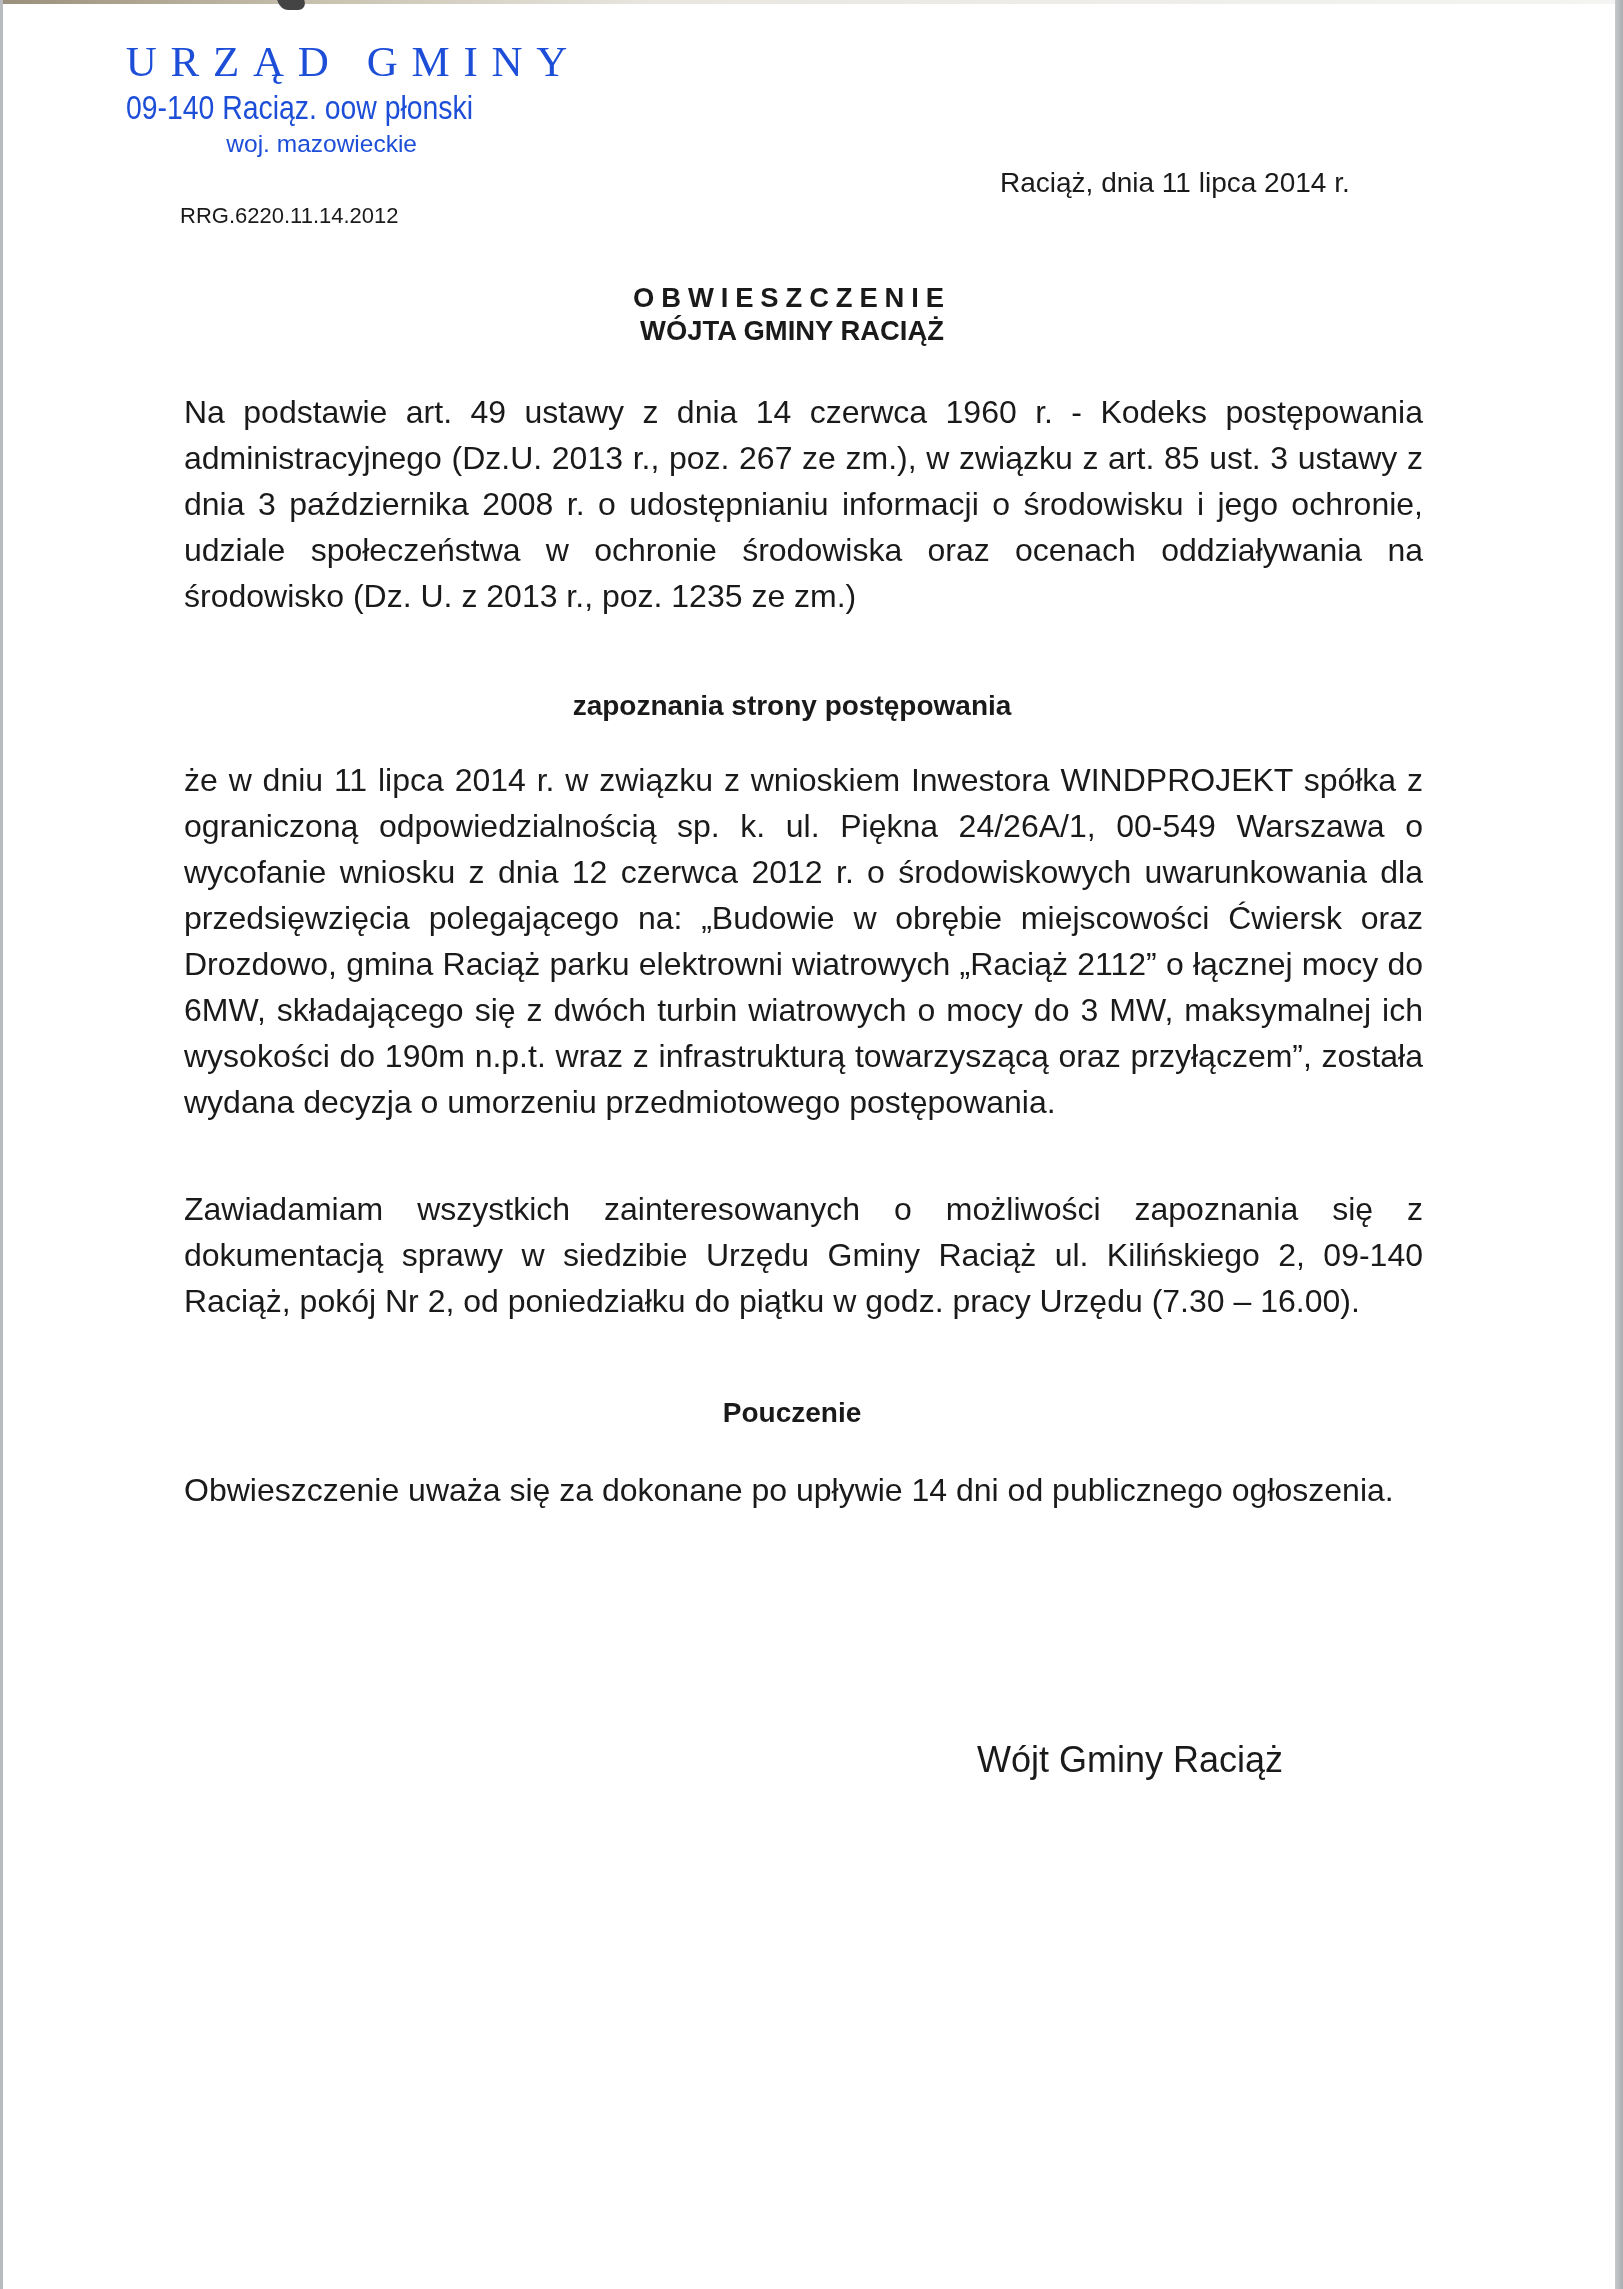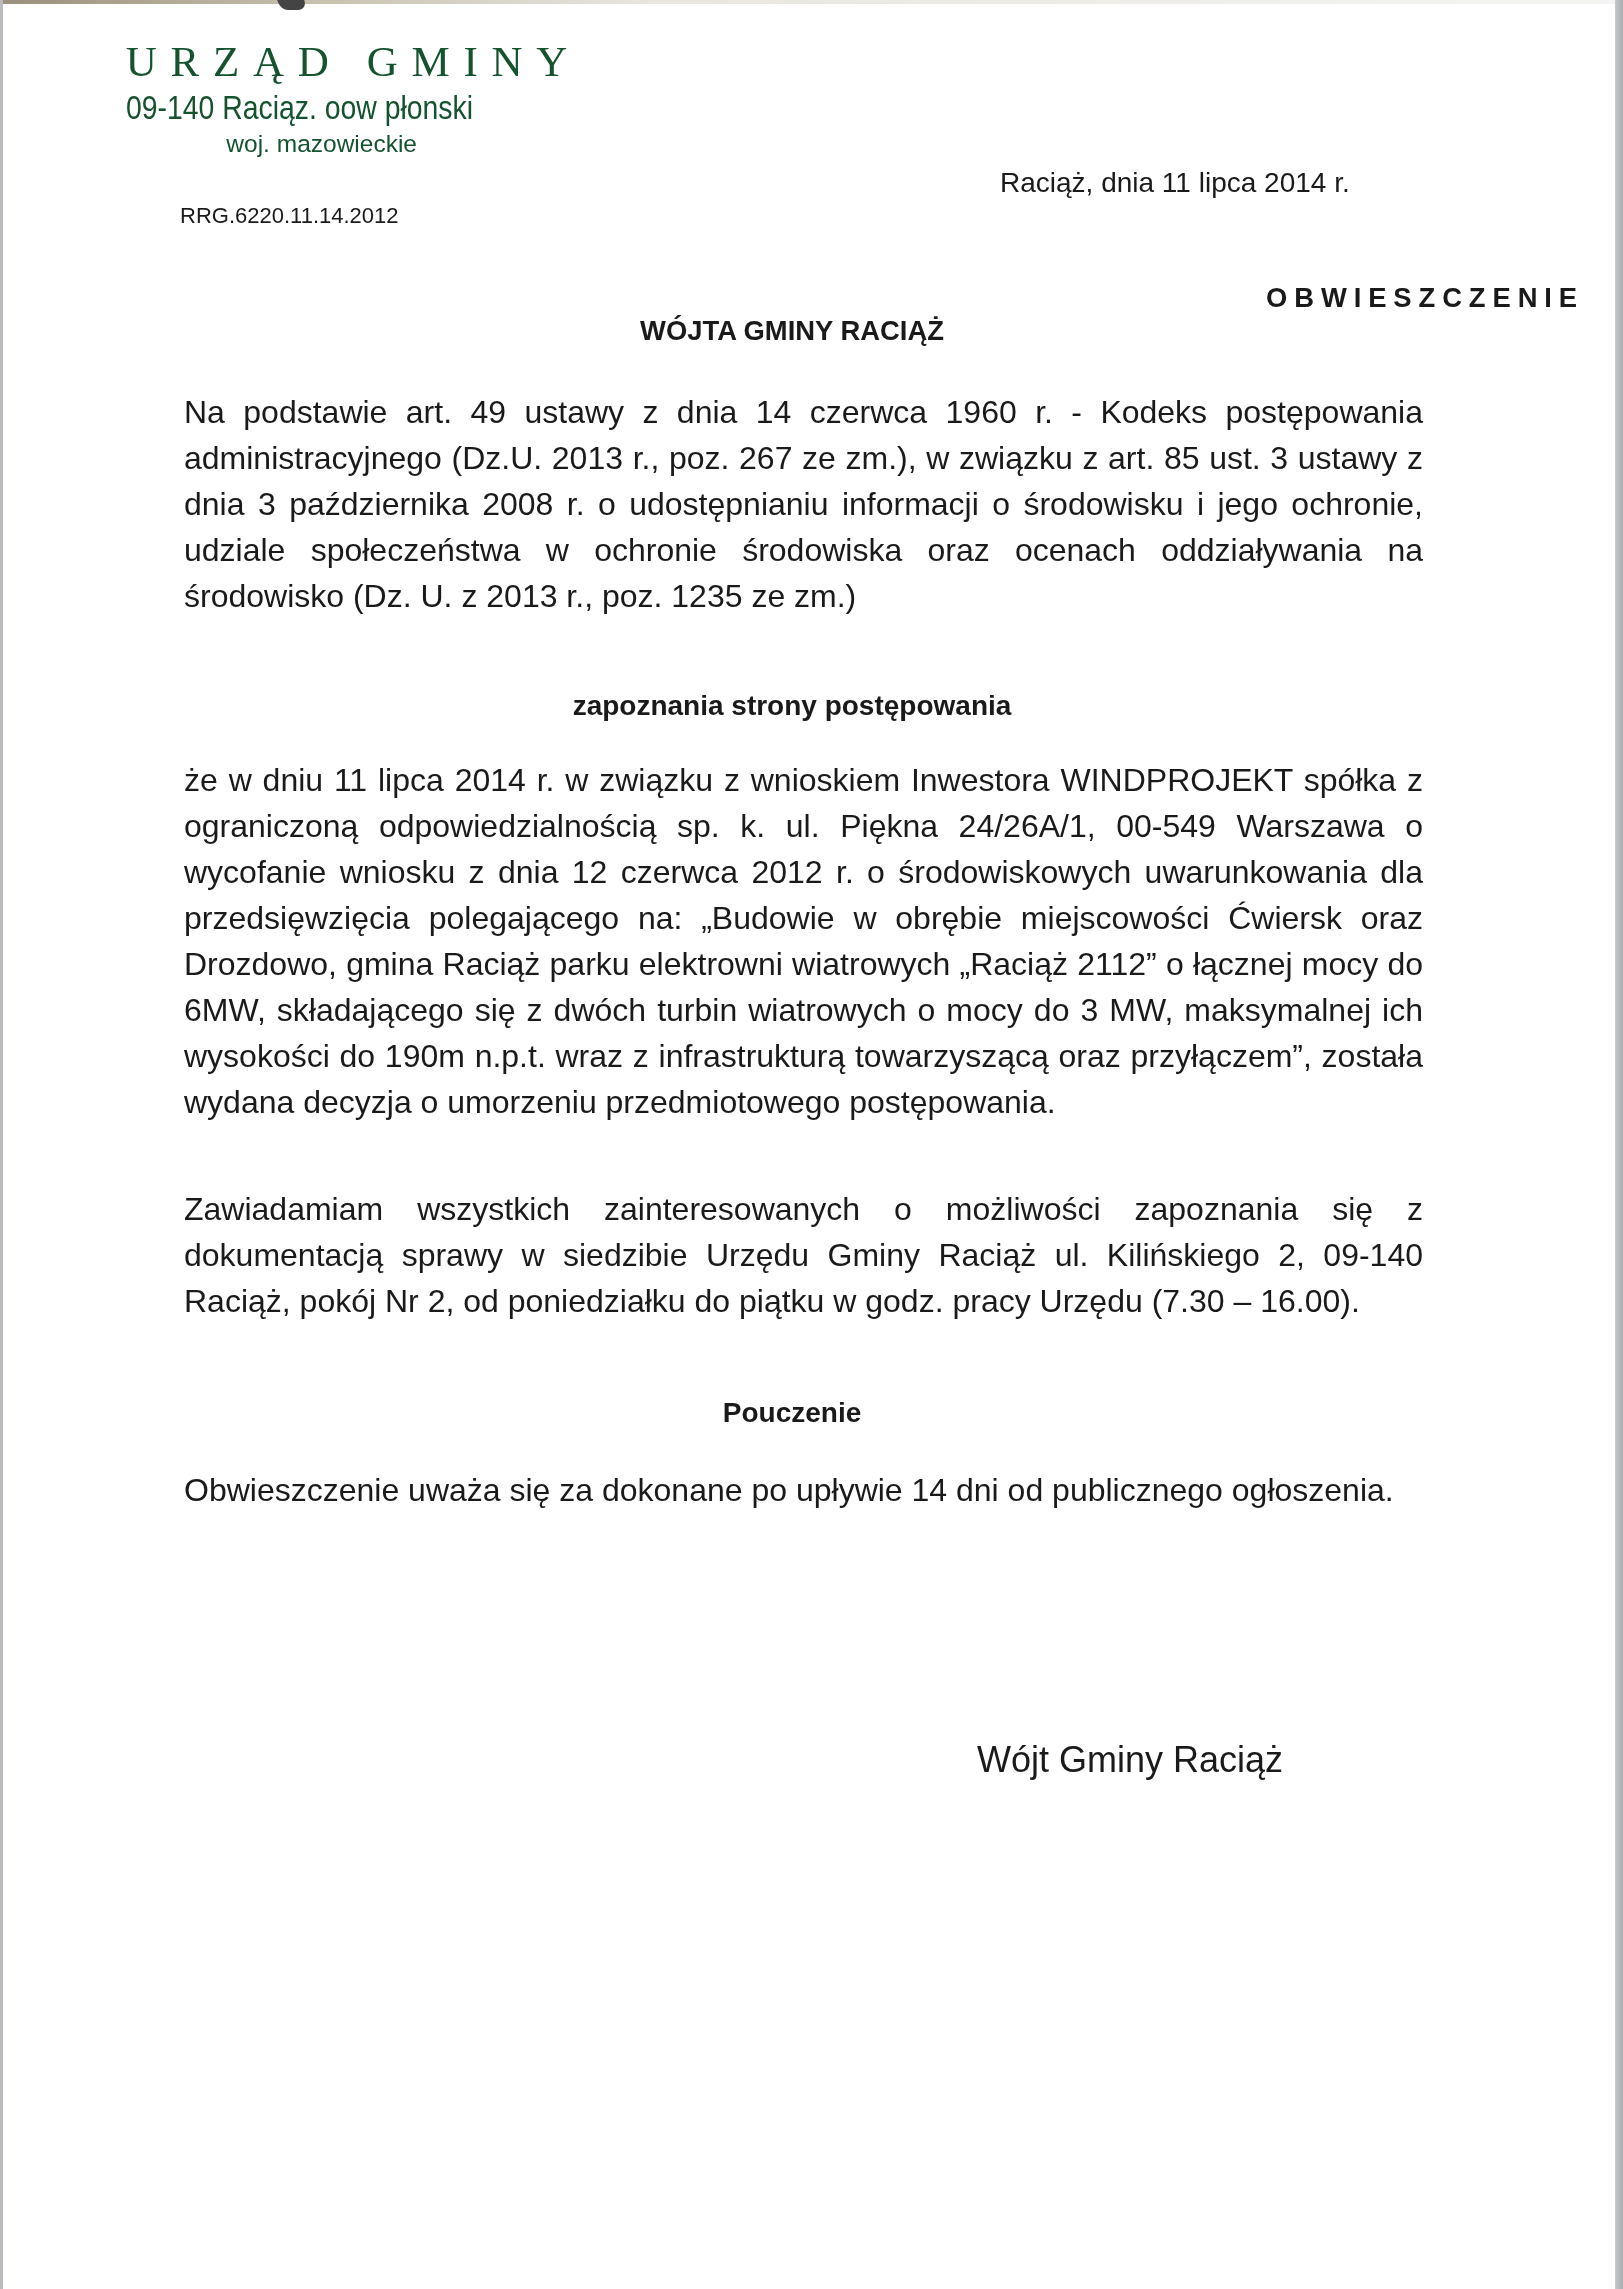--- a/index.html
+++ b/index.html
@@ -10,33 +10,33 @@
     color: #1a1a1a;
   }
   .scan-top { position: absolute; left: 0; top: 0; width: 1623px; height: 3.9px;
     background: linear-gradient(90deg, #9a8f7a 0%, #c9c2b0 20%, #e8e6df 40%, #f4f4f2 100%); }
   .scan-clip { position: absolute; left: 279px; top: 0; width: 27.4px; height: 9.8px;
     background: #444; border-radius: 0 0 13.7px 9.8px; transform: skewX(20deg); }
   .scan-left { position: absolute; left: 0; top: 0; width: 2.9px; height: 2290px; background: #b8bcbf; }
   .scan-right { position: absolute; left: 1615px; top: 0; width: 7.8px; height: 2290px;
     background: linear-gradient(90deg, #c7cacc, #a9adb0); }
 
-  .stamp { position: absolute; left: 118px; top: 37px; width: 421px; color: #14532d; text-align: center; }
+  .stamp { position: absolute; left: 118px; top: 37px; width: 421px; color: #1d4ed8; text-align: center; }
   .stamp-line1 { font-family: "Liberation Serif", serif; font-size: 43px; letter-spacing: 13.7px;
     line-height: 49px; white-space: nowrap; margin-left: 7.8px; font-weight: normal; }
   .stamp-line2 { font-family: "Liberation Sans", sans-serif; font-size: 33px; line-height: 43px;
     white-space: nowrap; transform: scaleX(0.86); transform-origin: left center; text-align: left; margin-left: 7.8px; }
   .stamp-line3 { font-family: "Liberation Sans", sans-serif; font-size: 24.5px; line-height: 29px;
     white-space: nowrap; margin-left: -13.7px; }
 
   .refno { position: absolute; left: 180px; top: 203px; font-size: 22px; white-space: nowrap; }
   .date { position: absolute; left: 1000px; top: 167px; font-size: 28px; white-space: nowrap; }
 
   .title { position: absolute; left: 0; width: 1584px; top: 281px; text-align: center; font-weight: bold; }
-  .title-1 { font-size: 27.4px; letter-spacing: 6.9px; line-height: 33px; text-align: right; }
+  .title-1 { font-size: 27.4px; letter-spacing: 6.9px; line-height: 33px; }
   .title-2 { font-size: 27.4px; line-height: 33px; }
 
   .para { position: absolute; left: 184px; width: 1239px; font-size: 32px; line-height: 46px;
     text-align: justify; }
   .para-center { position: absolute; left: 0; width: 1584px; text-align: center; font-weight: bold; font-size: 28px; }
 
   .signature { position: absolute; left: 889px; top: 1732px; font-size: 36px; line-height: 55px; }
   .sig-role { padding-left: 88px; white-space: nowrap; }
   .sig-name { white-space: nowrap; }
 </style>

